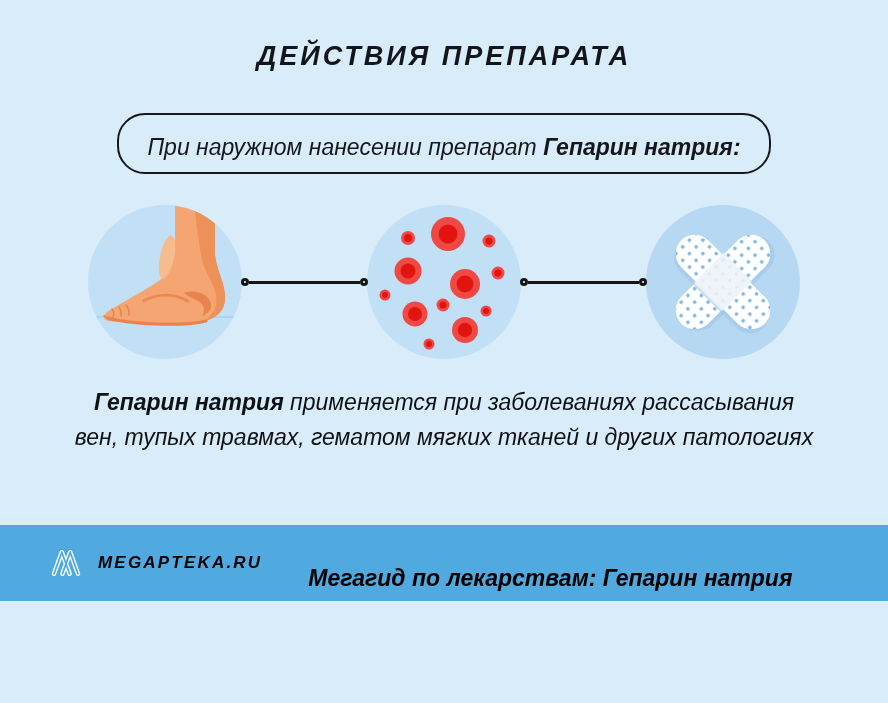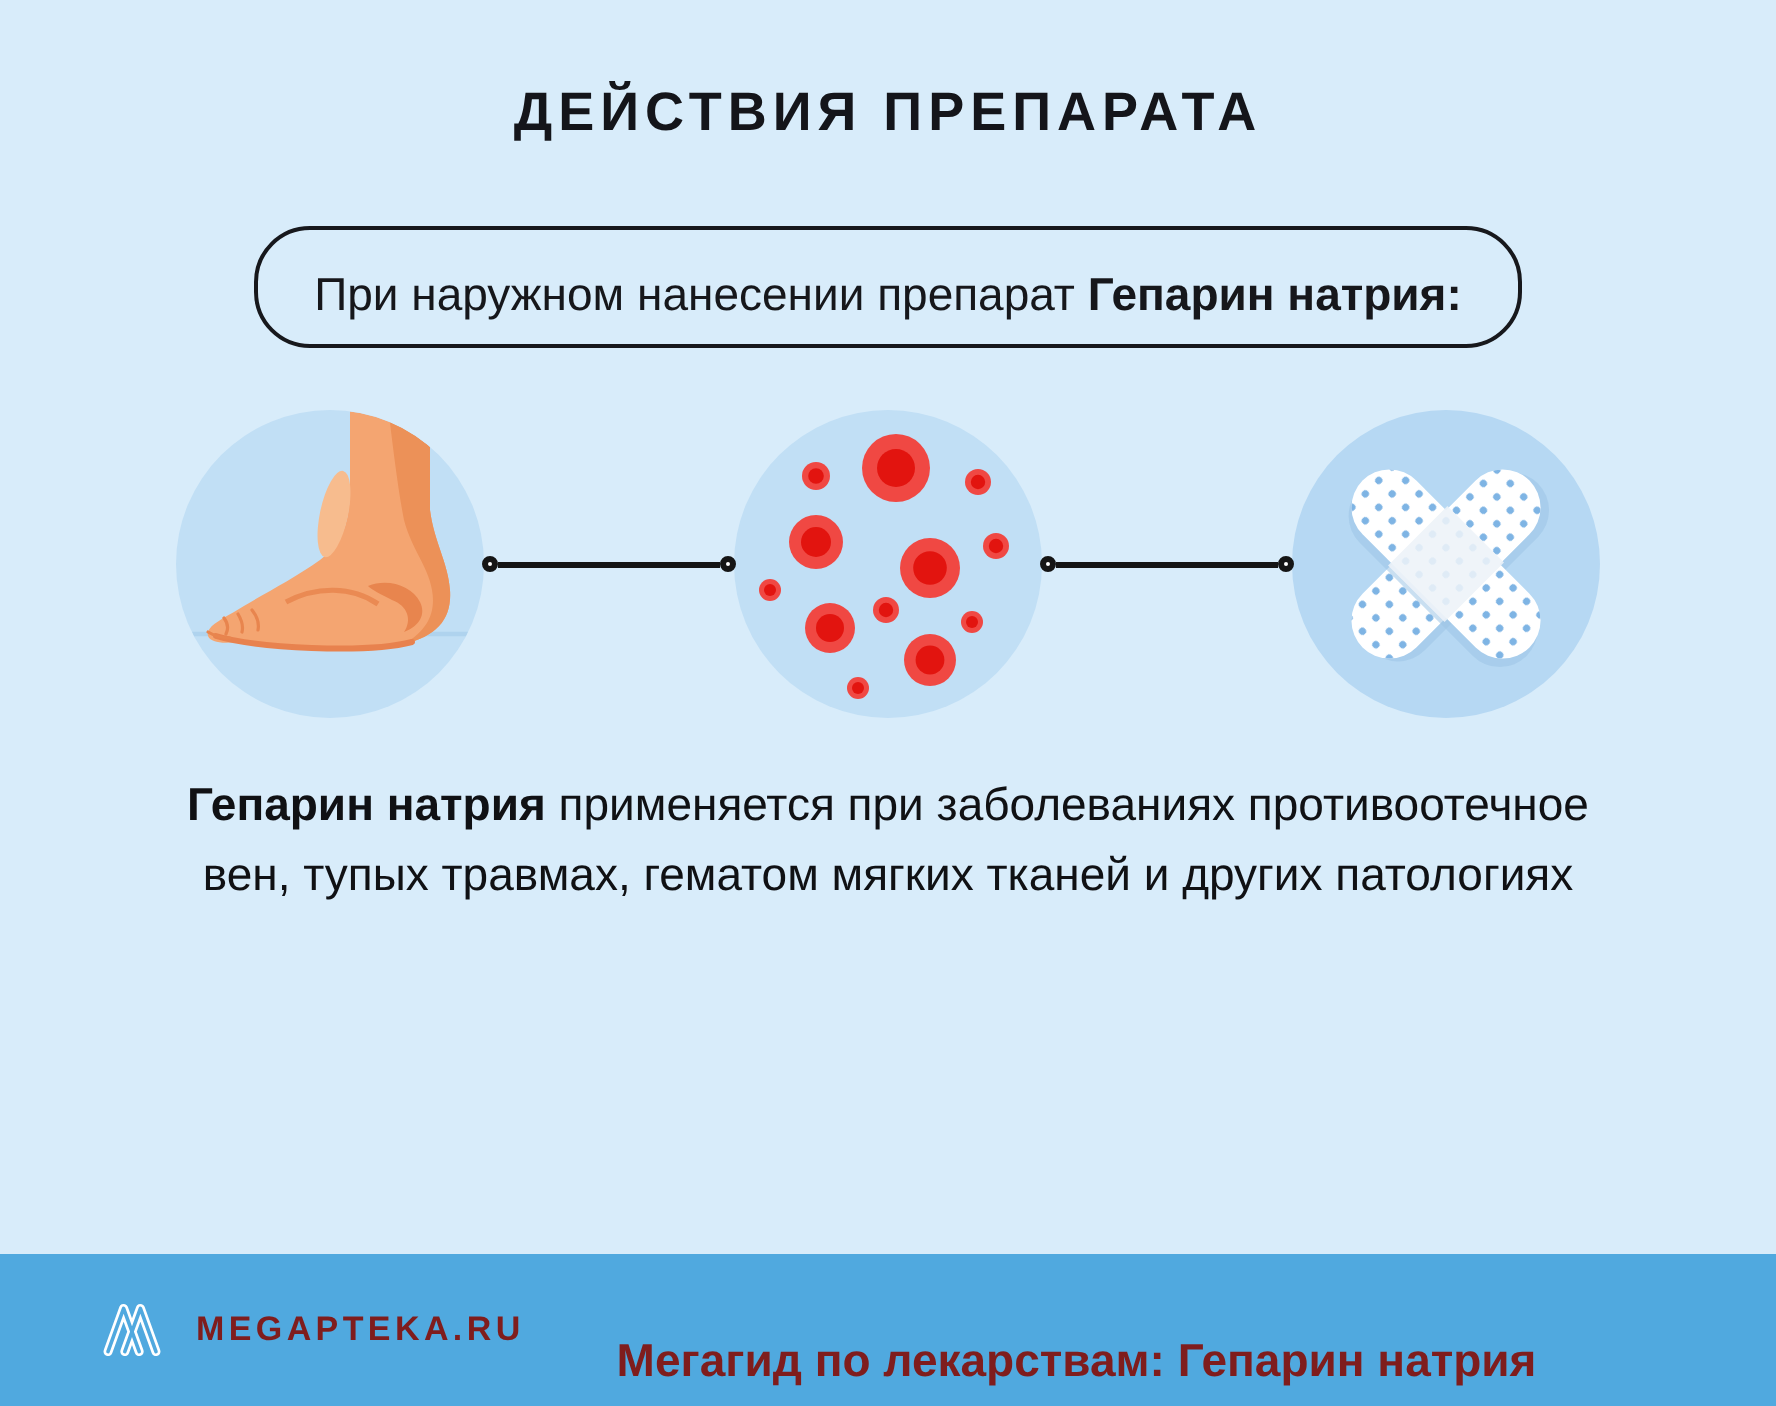--- a/index.html
+++ b/index.html
@@ -4,23 +4,24 @@
 <style>
   * { margin: 0; padding: 0; box-sizing: border-box; }
   html, body { width: 888px; height: 703px; }
   body {
     font-family: "Liberation Sans", sans-serif;
     background: #D8ECFA;
     color: #16171B;
   }
   .page {
     position: relative;
-    width: 888px; height: 703px;
+    width: 888px; height: 601px;
     background: #D8ECFA;
     overflow: hidden;
+    font-style: italic;
   }
   .title {
     padding-top: 41px;
     text-align: center;
     font-size: 27px;
     font-weight: 800;
     letter-spacing: 3px;
     color: #14151A;
   }
   .pill {
@@ -92,21 +93,21 @@
   }
   .summary b { font-weight: 700; text-align: center; }
   .footer {
     position: absolute;
     left: 0; right: 0; bottom: 0;
     height: 76px;
     background: #50A9DF;
     display: flex;
     align-items: center;
     padding-left: 48px;
-    color: #7f1d1d;
+    color: #000000;
   }
   .brand {
     margin-left: 14px;
     font-size: 17px;
     font-weight: 800;
     letter-spacing: 2.2px;
   }
   .tagline {
     margin-left: 46px;
     font-size: 23px;
@@ -236,21 +237,21 @@
           <rect x="18" y="58" width="118" height="38" rx="19" fill="url(#bdots)"></rect>
           <rect x="57" y="56" width="40" height="42" fill="#EDF2F8" opacity="0.88"></rect>
         </g>
       </svg>
     </div>
 
   </div>
 
 
   <div class="summary">
-    <div><b>Гепарин натрия</b><span> применяется при заболеваниях противоотечное</span></div>
+    <div><b>Гепарин натрия</b><span> применяется при заболеваниях рассасывания</span></div>
     <div>вен, тупых травмах, гематом мягких тканей и других патологиях</div>
   </div>
 
   <div class="footer">
     <svg width="36" height="34" viewBox="0 0 60 56">
       <g fill="none" stroke-linecap="round" stroke-linejoin="round">
         <path d="M10 46 L23 10 L36 46 M24 46 L37 10 L50 46" stroke="#FFFFFF" stroke-width="7.5"></path>
         <path d="M10 46 L23 10 L36 46 M24 46 L37 10 L50 46" stroke="#50A9DF" stroke-width="3"></path>
       </g>
     </svg>

